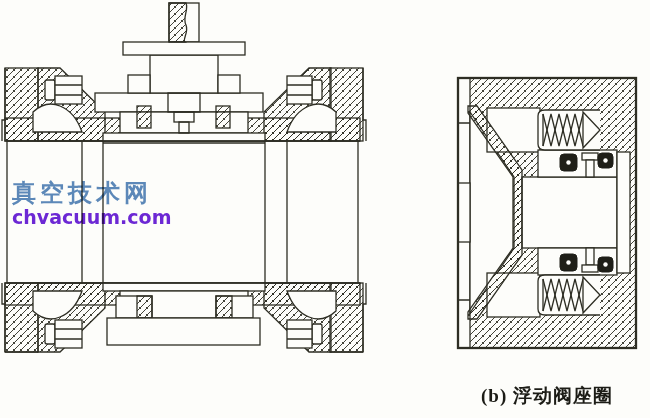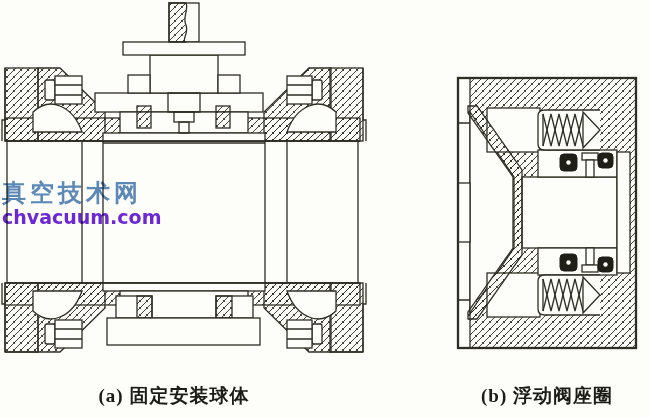--- a/index.html
+++ b/index.html
@@ -18,21 +18,21 @@
     font-size:19px;
     font-weight:600;
     color:#1c1c16;
     letter-spacing:1px;
     white-space:nowrap;
   }
   .caption-a{left:59px;top:383px;width:230px;}
   .caption-b{left:440px;top:383px;width:214px;}
   .watermark{
     position:absolute;
-    left:2px;top:181px;
+    left:12px;top:181px;
     mix-blend-mode:multiply;
     pointer-events:none;
     line-height:1;
   }
   .wm-cn{
     font-family:"DejaVu Serif","Liberation Serif",serif;
     font-weight:700;
     font-size:24px;
     letter-spacing:4px;
     color:#5d89bc;
@@ -208,16 +208,15 @@
       <path class="ln" d="M458,123 H470 M458,300 H470"></path>
       <rect class="hv" x="458" y="78" width="178" height="270"></rect>
     </g>
   </svg>
 
   <div class="watermark">
     <div class="wm-cn">真空技术网</div>
     <div class="wm-url">chvacuum.com</div>
   </div>
 
-  <div class="caption caption-a">(a) 固定安装球体</div>
   <div class="caption caption-b">(b) 浮动阀座圈</div>
 
 </div>
 
 </body></html>

